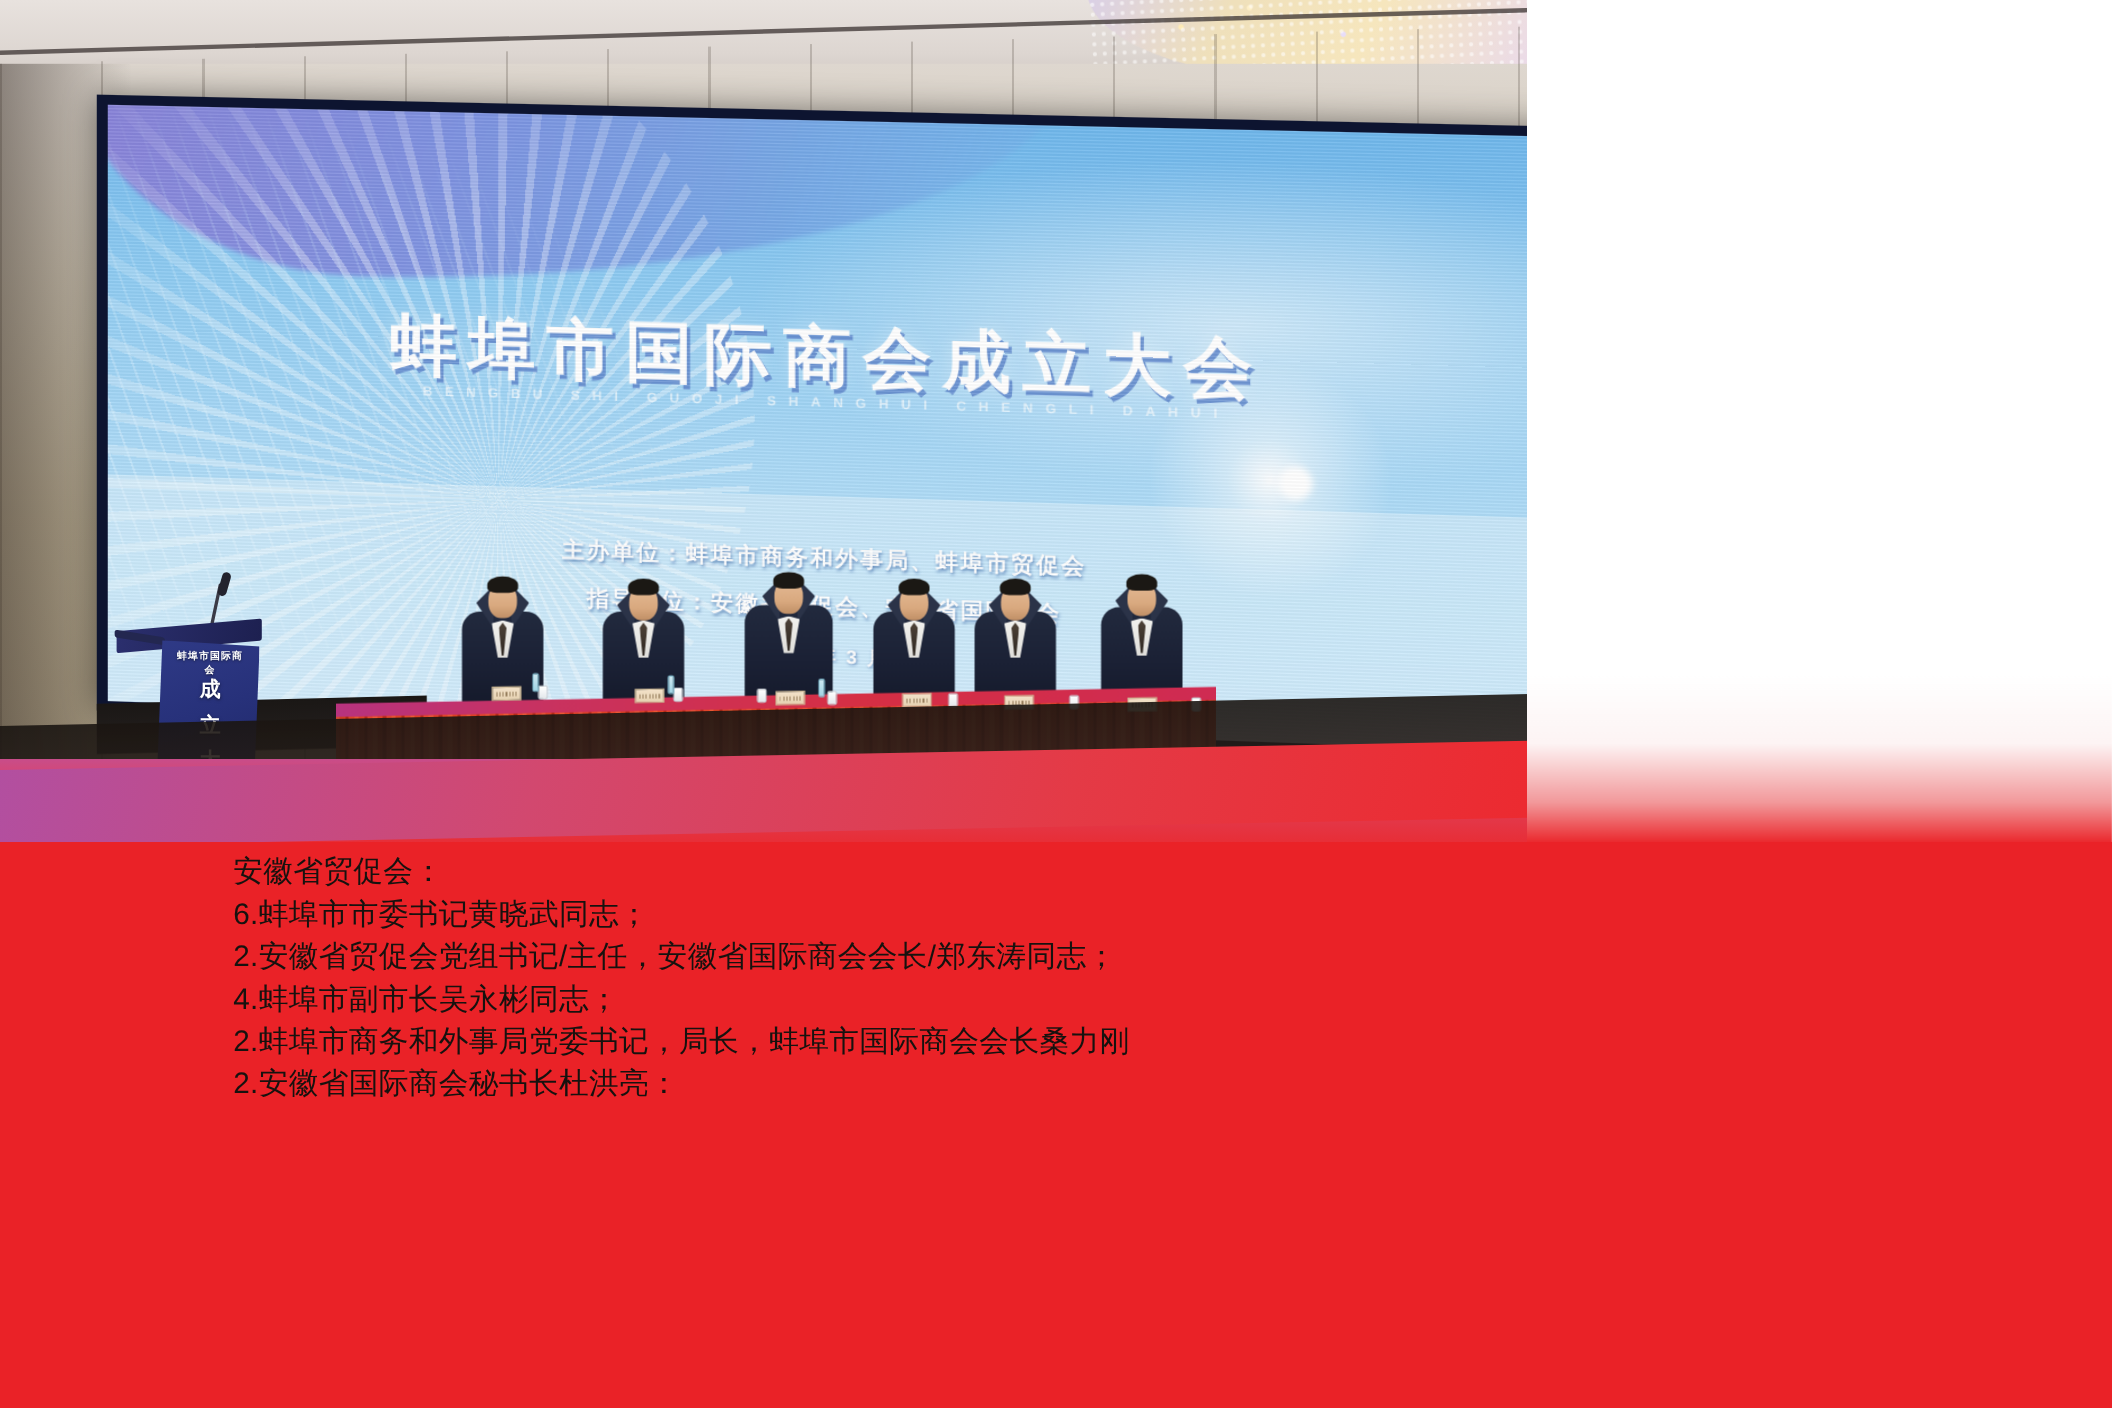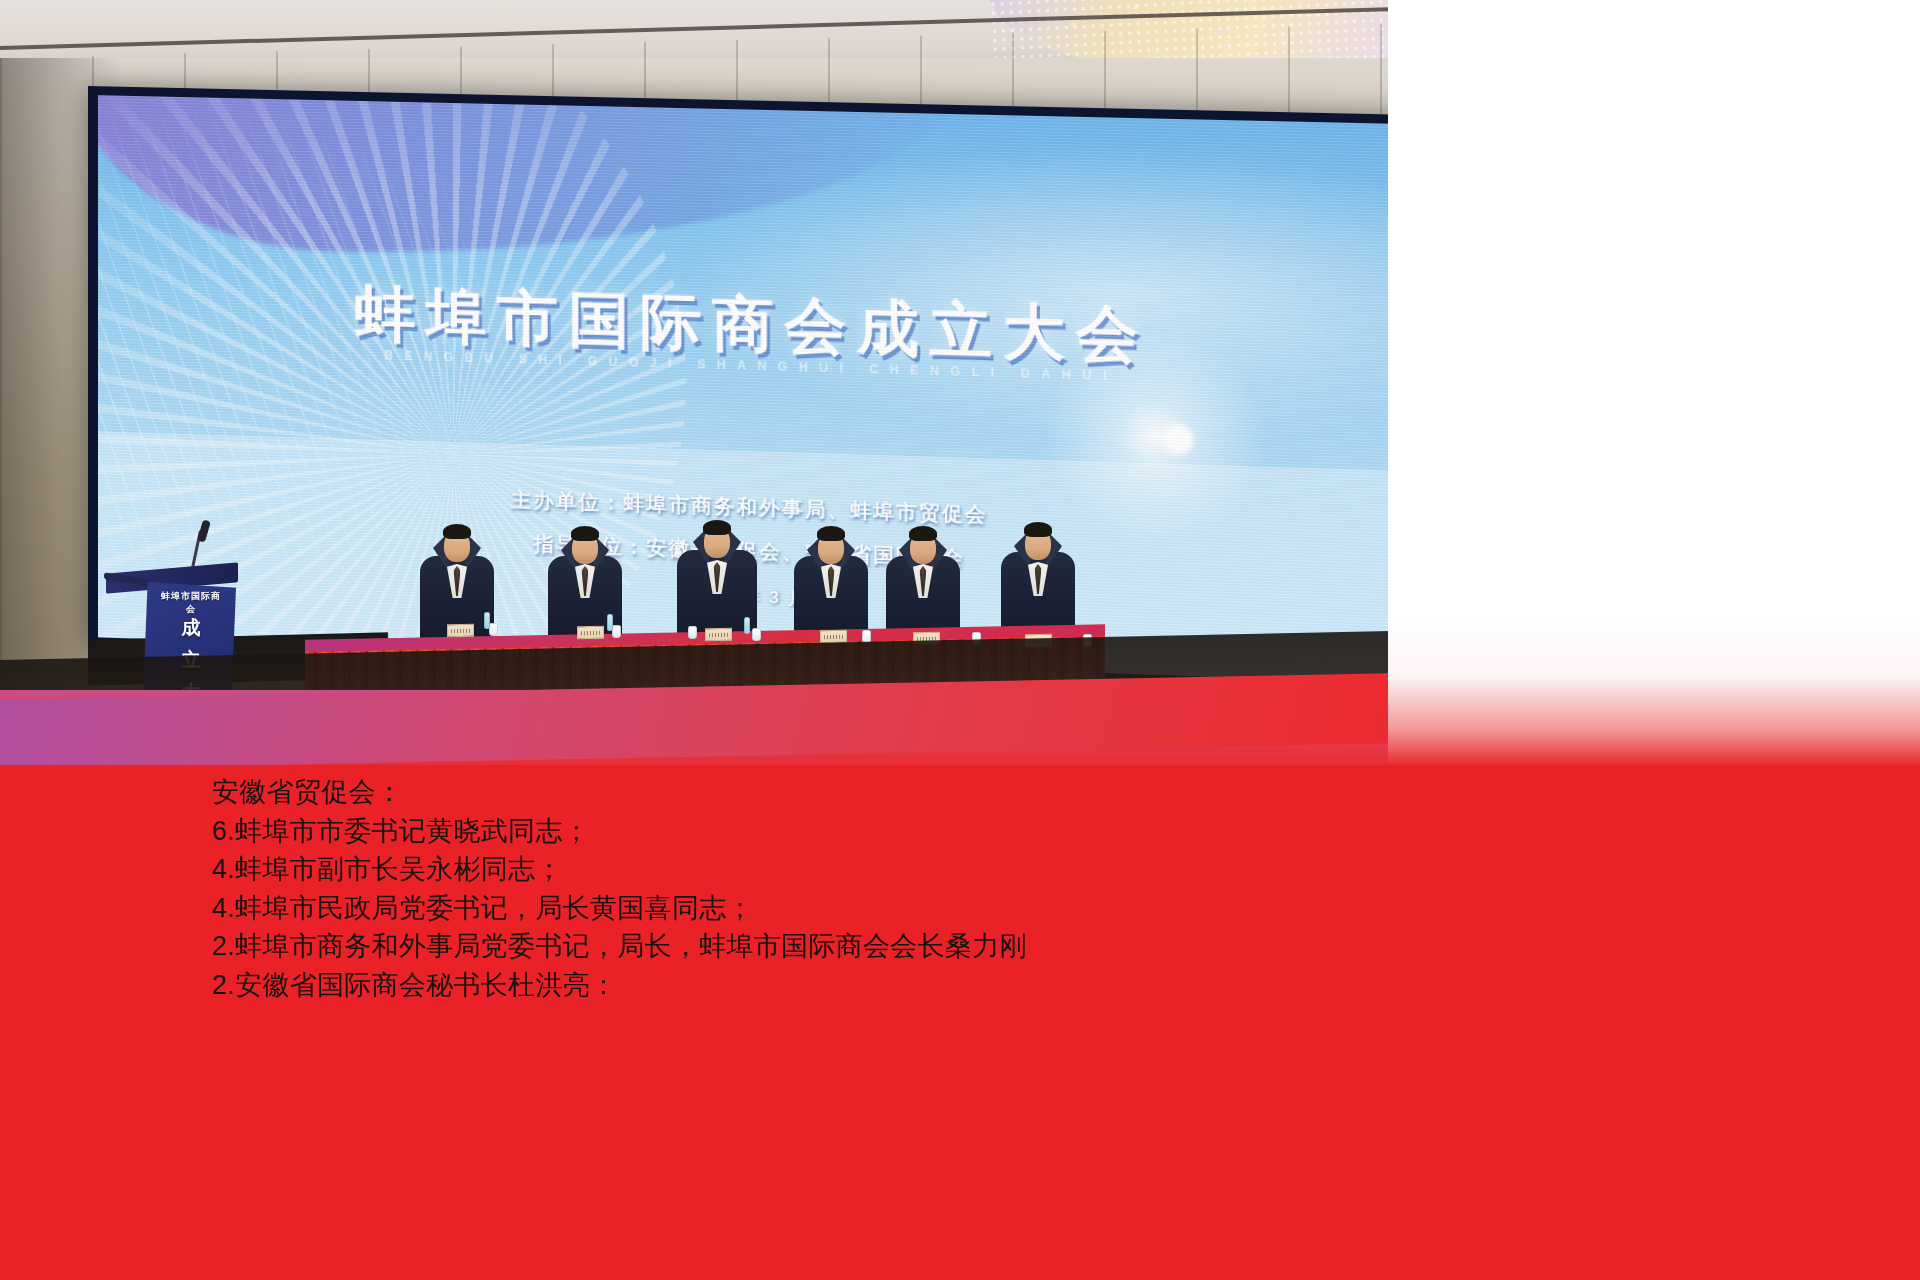--- a/index.html
+++ b/index.html
@@ -455,20 +455,20 @@
     <div class="stage-floor"></div>
     <div class="stage-floor-2"></div>
   </div>
 
   <div class="white-panel"></div>
 
   <div class="caption-band">
     <div class="caption-inner">
       <div class="cap-line">安徽省贸促会：</div>
       <div class="cap-line">6.蚌埠市市委书记黄晓武同志；</div>
+      <div class="cap-line">2.安徽省贸促会党组书记/主任，安徽省国际商会会长/郑东涛同志；</div>
       <div class="cap-line">4.蚌埠市副市长吴永彬同志；</div>
-      <div class="cap-line">4.蚌埠市民政局党委书记，局长黄国喜同志；</div>
       <div class="cap-line">2.蚌埠市商务和外事局党委书记，局长，蚌埠市国际商会会长桑力刚</div>
       <div class="cap-line">2.安徽省国际商会秘书长杜洪亮：</div>
     </div>
   </div>
 
 </div>
 
 </body></html>

